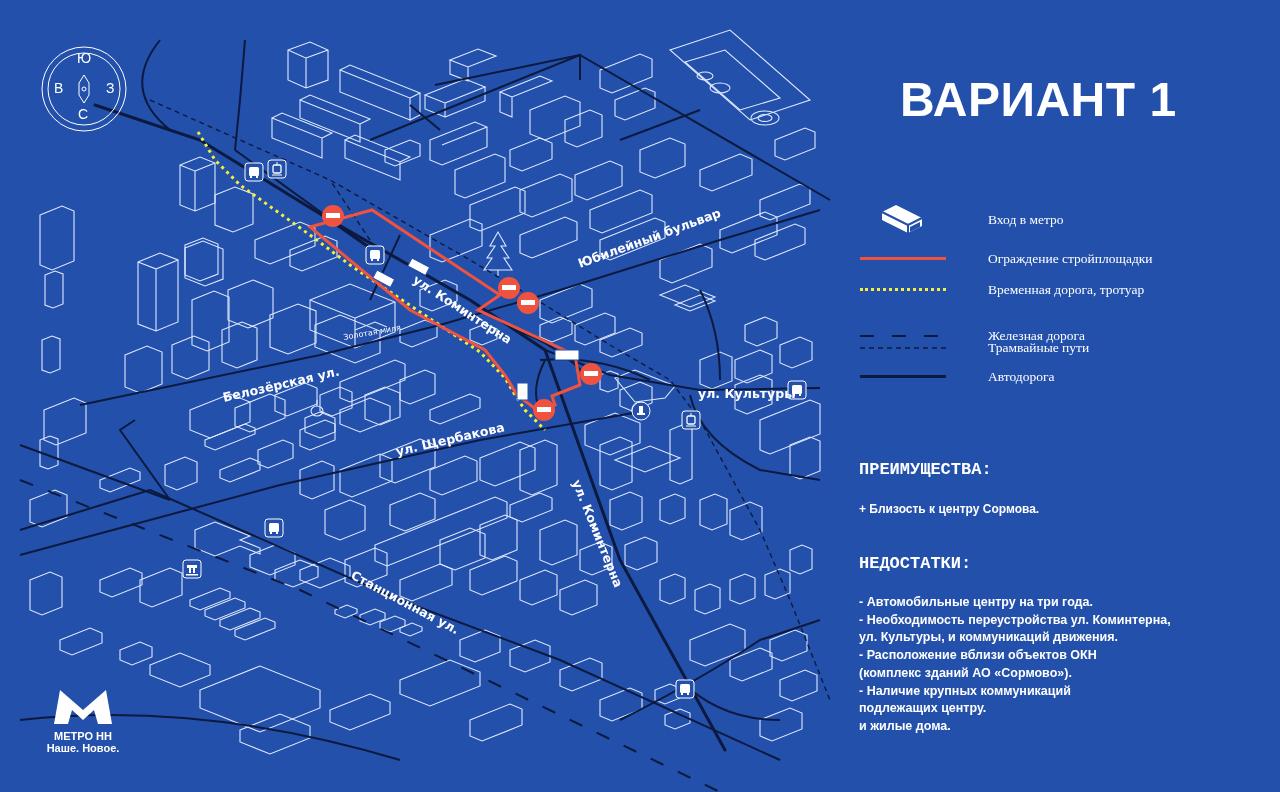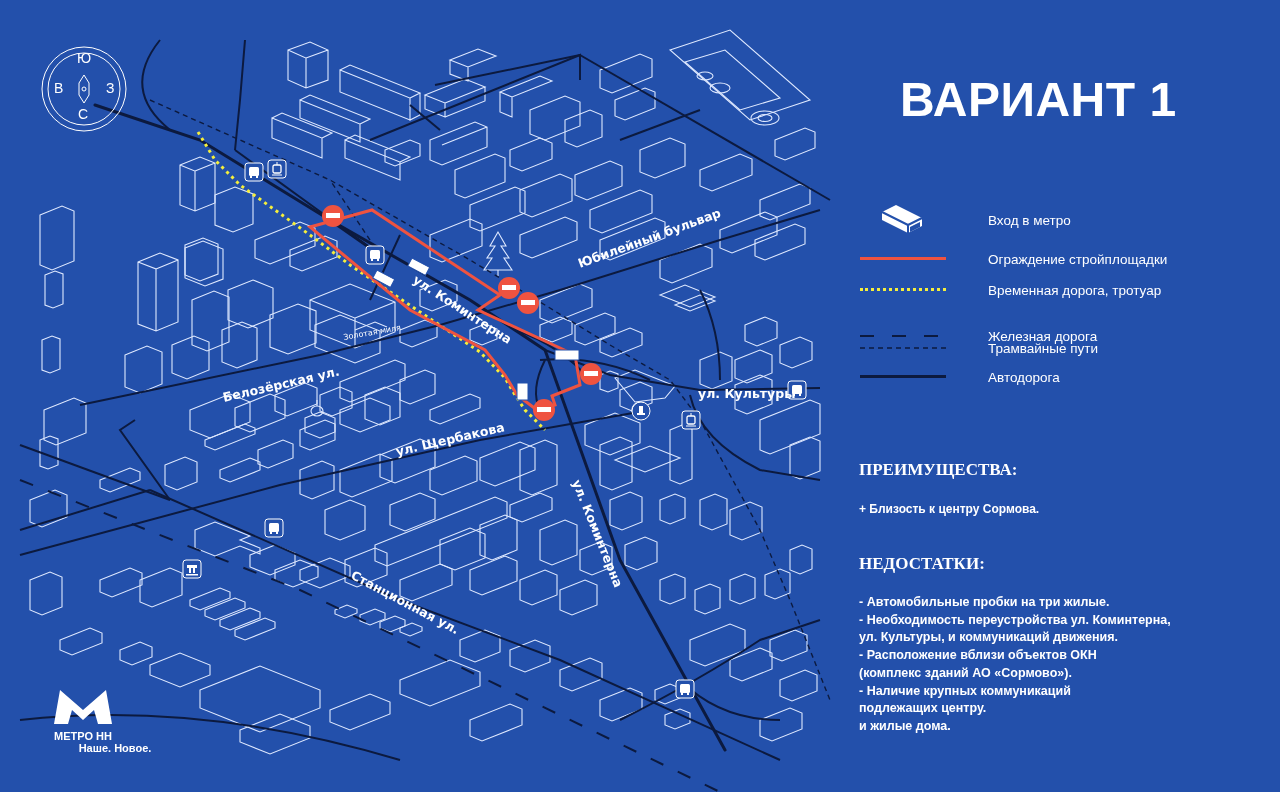--- a/index.html
+++ b/index.html
@@ -14,32 +14,32 @@
   .temp { fill:none; stroke:#f5ef3c; stroke-width:3; stroke-dasharray:3 4; }
   .fence { fill:none; stroke:#ef5340; stroke-width:3; stroke-linejoin:miter; }
   .street { fill:#fff; font-family:"DejaVu Sans","Liberation Sans",sans-serif; font-size:12.5px; font-weight:bold; }
 
   .title { position:absolute; left:900px; top:72px; font-size:48px; font-weight:bold; letter-spacing:0.5px;
            font-family:"Liberation Sans","DejaVu Sans",sans-serif; }
   .legend { position:absolute; left:860px; top:200px; width:400px; }
   .legend-row { position:absolute; left:0; height:20px; display:flex; align-items:center; }
   .legend-row .sym { width:86px; height:20px; position:relative; }
   .legend-row .lbl { position:absolute; left:128px; font-size:13.5px; white-space:nowrap;
-                     font-family:Liberation Sans, sans-serif; }
+                     font-family:Liberation Serif, serif; }
   .ln { position:absolute; left:0; top:9px; width:86px; }
   .section-h { position:absolute; left:859px; font-size:17px; font-weight:bold;
-               font-family:Liberation Serif, serif; }
+               font-family:Liberation Mono, monospace; }
   .pros { position:absolute; left:859px; top:500px; font-size:12px; font-weight:bold; line-height:18px;
           font-family:"Liberation Sans","DejaVu Sans",sans-serif; }
   .cons { position:absolute; left:859px; top:594px; font-size:12.5px; font-weight:bold; line-height:17.7px;
           font-family:"Liberation Sans","DejaVu Sans",sans-serif; }
   .pros div, .cons div { white-space:nowrap; }
   .logo { position:absolute; left:40px; top:688px; width:90px; text-align:left; }
   .logo-text1 { font-size:11px; font-weight:bold; text-align:center; width:86px; font-family:"Liberation Sans","DejaVu Sans",sans-serif; }
-  .logo-text2 { font-size:11px; font-weight:bold; text-align:center; width:86px; font-family:"Liberation Sans","DejaVu Sans",sans-serif;margin-left:32px; }
+  .logo-text2 { font-size:11px; font-weight:bold; text-align:center; width:86px; font-family:"Liberation Sans","DejaVu Sans",sans-serif; }
   .compass { position:absolute; left:40px; top:45px; width:88px; height:88px; }
   .compass span { position:absolute; font-size:14px; font-family:"Liberation Sans","DejaVu Sans",sans-serif; }
 </style>
 </head>
 <body>
 
 <svg id="map" viewBox="0 0 1280 792" xmlns="http://www.w3.org/2000/svg">
 
   <g>
 
@@ -425,21 +425,21 @@
   </div>
 </div>
 
 <div class="section-h" style="top:460px">ПРЕИМУЩЕСТВА:</div>
 <div class="pros">
   <div>+ Близость к центру Сормова.</div>
 </div>
 
 <div class="section-h" style="top:554px">НЕДОСТАТКИ:</div>
 <div class="cons">
-  <div>- Автомобильные пробки на три жилые.</div>
+  <div>- Автомобильные центру на три года.</div>
   <div>- Необходимость переустройства ул. Коминтерна,</div>
   <div>ул. Культуры, и коммуникаций движения.</div>
   <div>- Расположение вблизи объектов ОКН</div>
   <div>(комплекс зданий АО «Сормово»).</div>
   <div>- Наличие крупных коммуникаций</div>
   <div>подлежащих центру.</div>
   <div>и жилые дома.</div>
 </div>
 
 <div class="logo">

